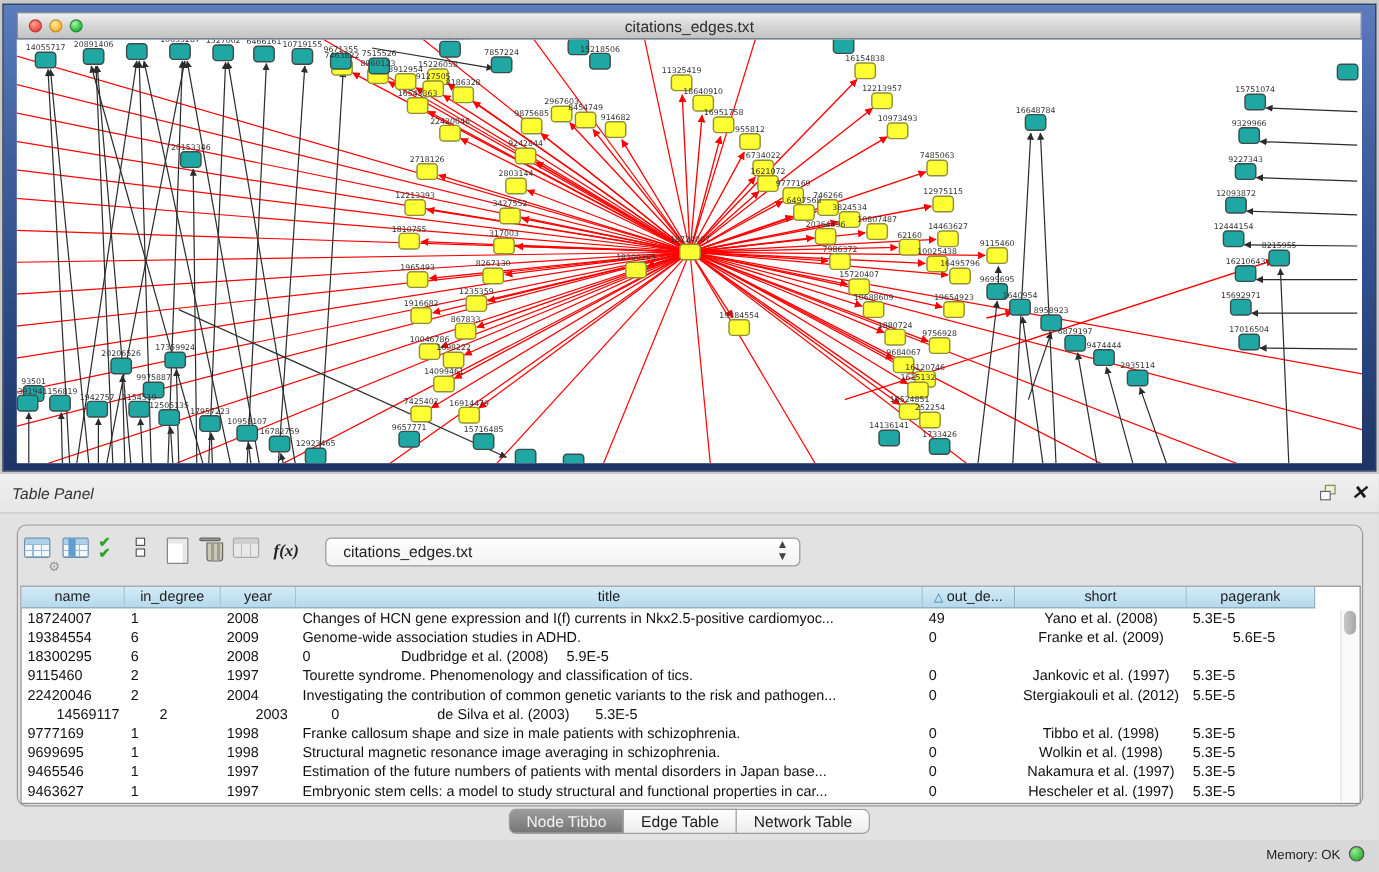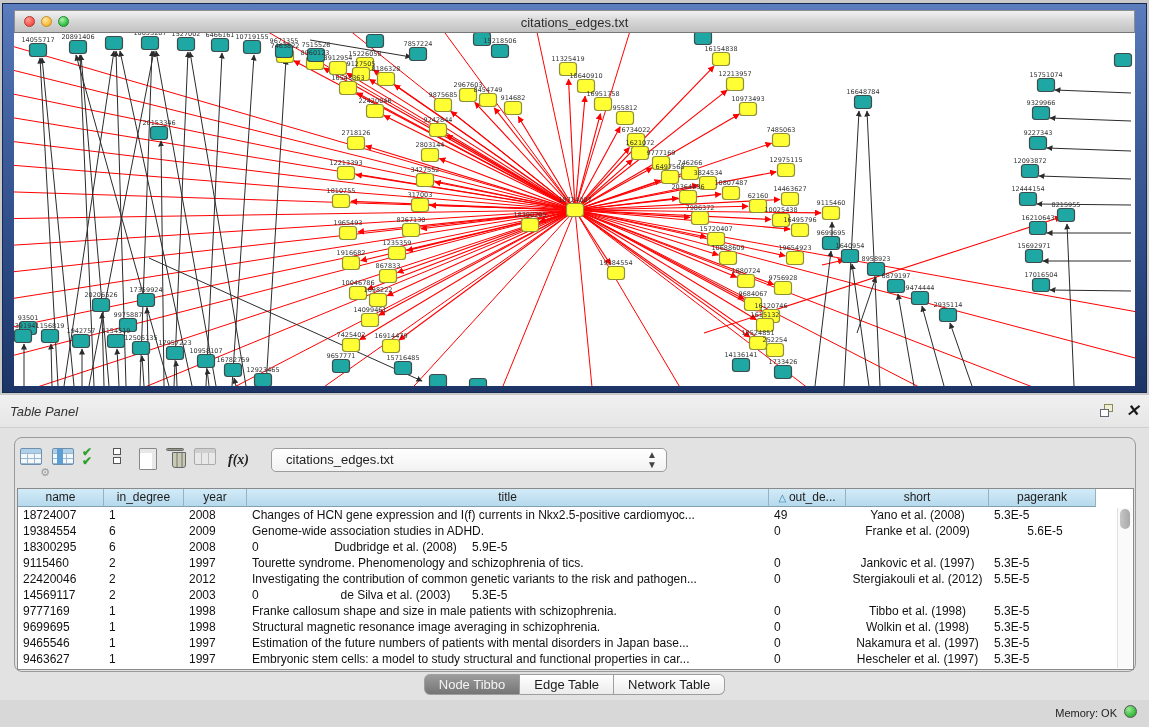--- a/index.html
+++ b/index.html
@@ -571,36 +571,36 @@
           <div class="td" style="width: 80px;">6</div>
           <div class="td" style="width: 63px;">2008</div>
           <div class="td" style="width: 77px;">0</div>
           <div class="td center" style="width: 143px;">Dudbridge et al. (2008)</div>
           <div class="td" style="width: 107px;">5.9E-5</div>
         </div>
         <div class="tr">
           <div class="td" style="width: 86px;">9115460</div>
           <div class="td" style="width: 80px;">2</div>
           <div class="td" style="width: 63px;">1997</div>
-          <div class="td" style="width: 522px;">Tourette syndrome. Phenomenology and schizophrenia of tics.</div>
+          <div class="td" style="width: 522px;">Tourette syndrome. Phenomenology and classification of tics.</div>
           <div class="td" style="width: 77px;">0</div>
           <div class="td center" style="width: 143px;">Jankovic et al. (1997)</div>
           <div class="td" style="width: 107px;">5.3E-5</div>
         </div>
         <div class="tr">
           <div class="td" style="width: 86px;">22420046</div>
           <div class="td" style="width: 80px;">2</div>
-          <div class="td" style="width: 63px;">2012</div>
+          <div class="td" style="width: 63px;">2004</div>
           <div class="td" style="width: 522px;">Investigating the contribution of common genetic variants to the risk and pathogen...</div>
           <div class="td" style="width: 77px;">0</div>
           <div class="td center" style="width: 143px;">Stergiakouli et al. (2012)</div>
           <div class="td" style="width: 107px;">5.5E-5</div>
         </div>
         <div class="tr">
-          <div class="td" style="width: 86px;">14569117</div>
+          <div class="td" style="width: 86px; margin-left: 24px;">14569117</div>
           <div class="td" style="width: 80px;">2</div>
           <div class="td" style="width: 63px;">2003</div>
           <div class="td" style="width: 77px;">0</div>
           <div class="td center" style="width: 143px;">de Silva et al. (2003)</div>
           <div class="td" style="width: 107px;">5.3E-5</div>
         </div>
         <div class="tr">
           <div class="td" style="width: 86px;">9777169</div>
           <div class="td" style="width: 80px;">1</div>
           <div class="td" style="width: 63px;">1998</div>

